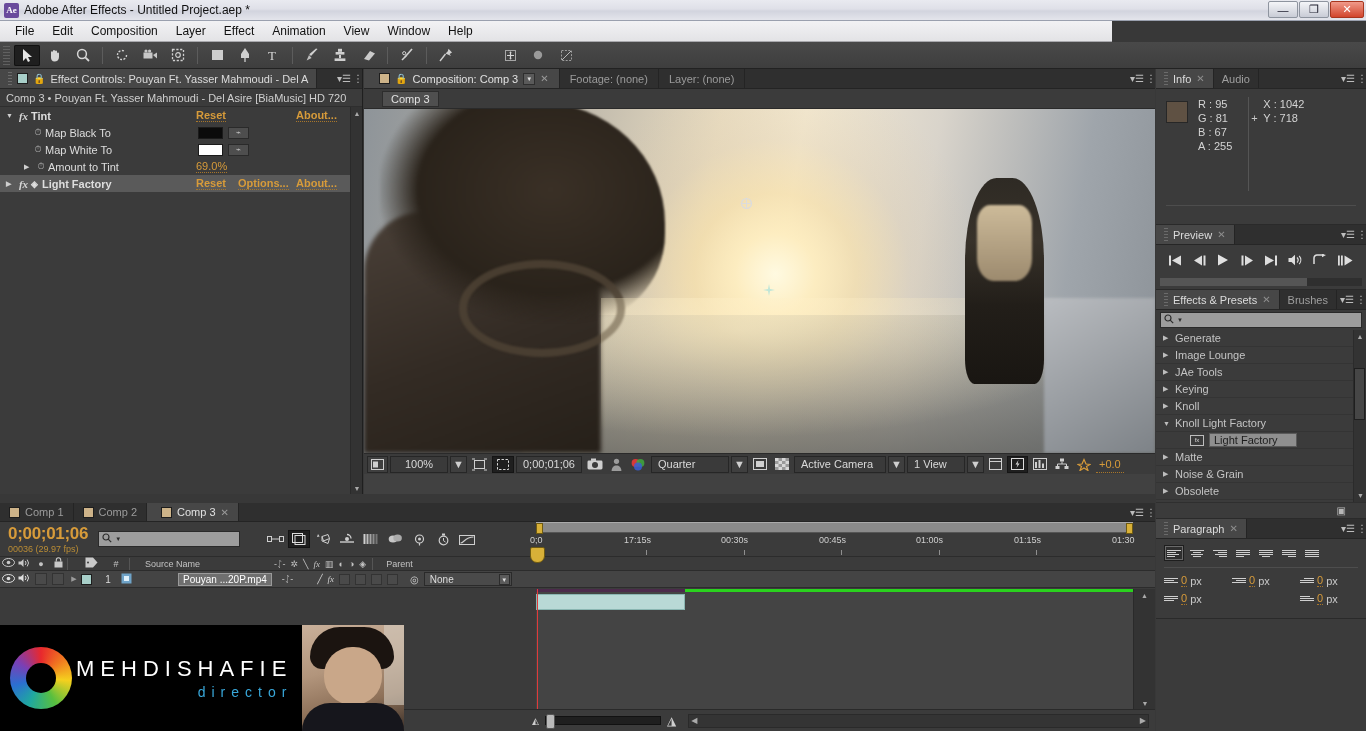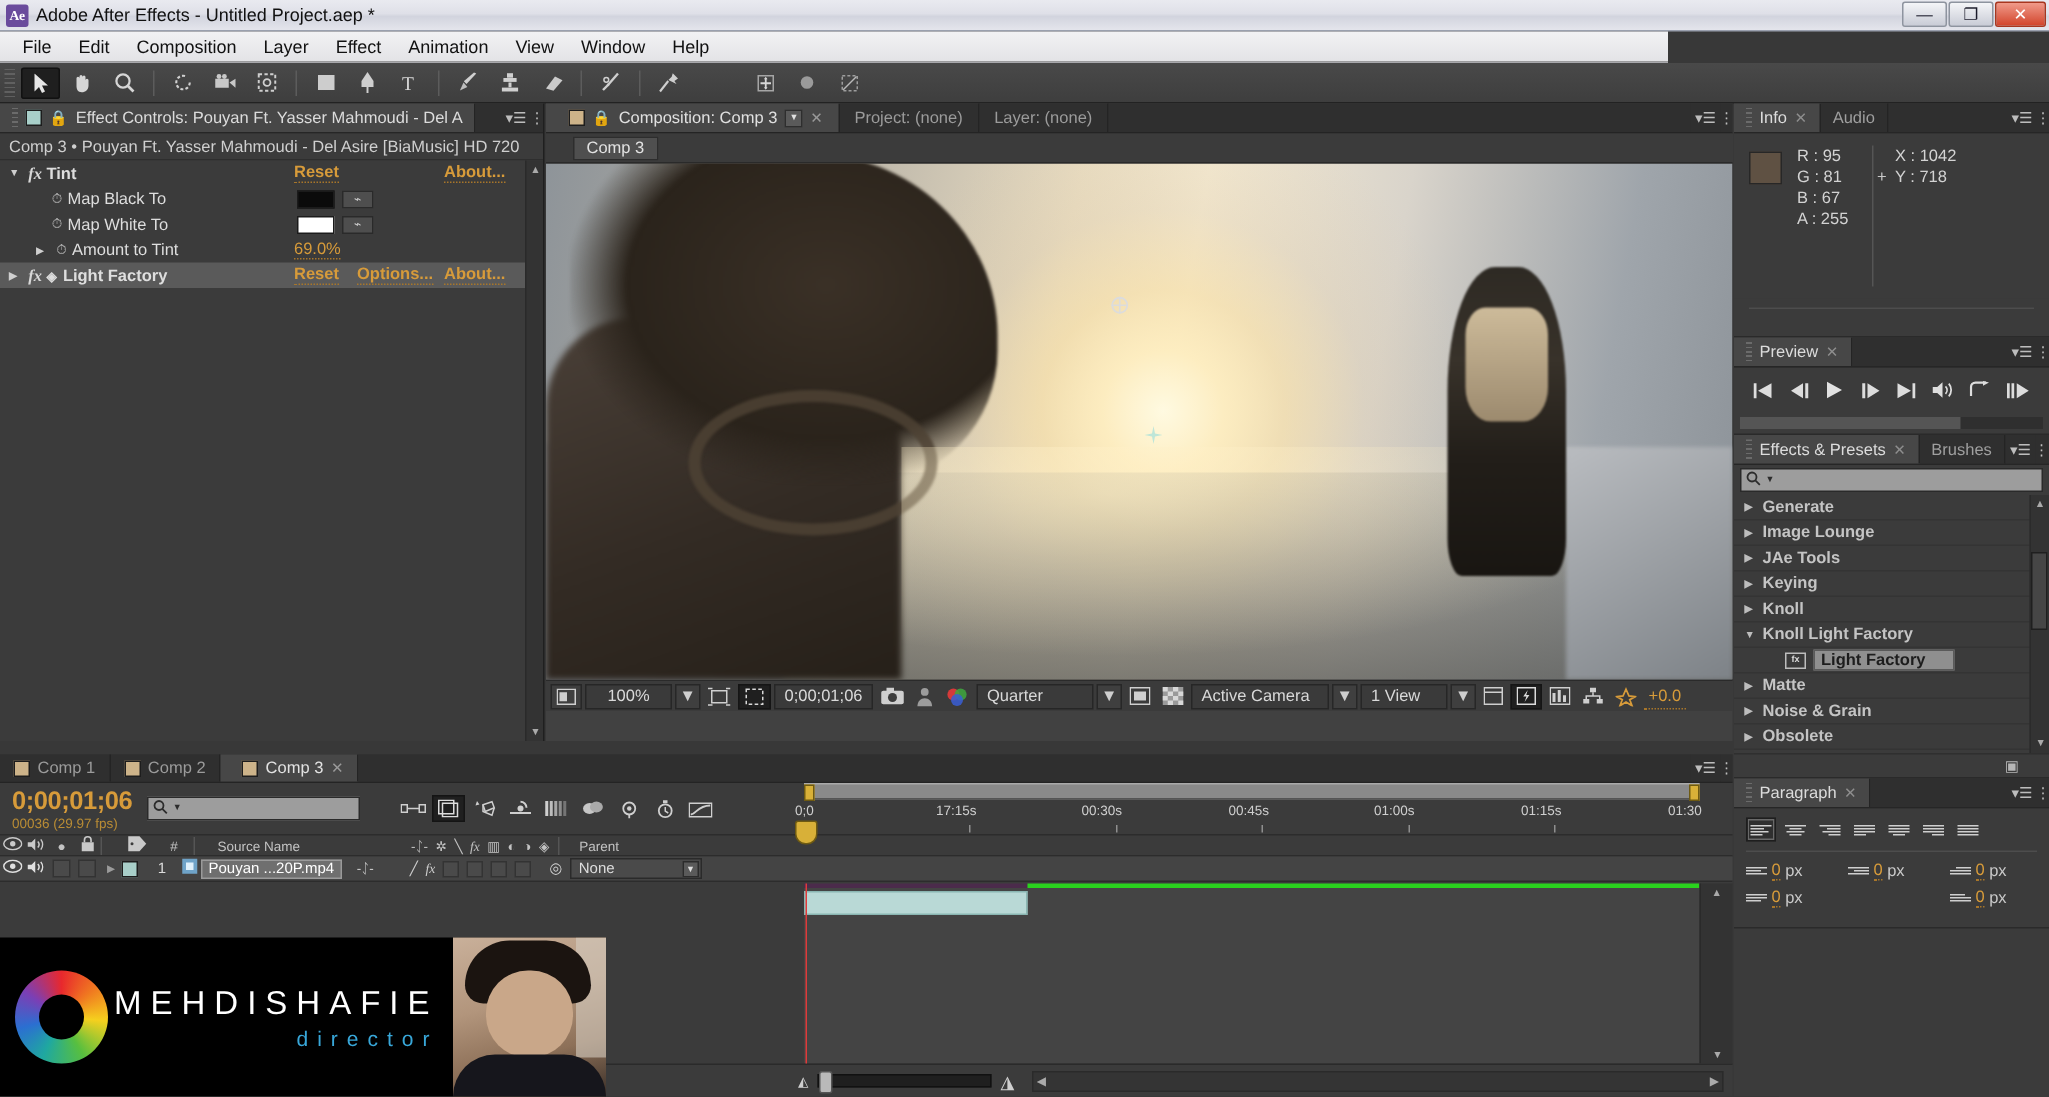--- a/index.html
+++ b/index.html
@@ -157,21 +157,21 @@
   .info-xy .plus{ position:absolute;left:2px;top:14px;color:#c9c9c9; }
   .info-hr{ border-top:1px solid #4d4d4d;margin:6px 10px 0; }
   .prev-body{ height:33px;display:flex;align-items:center;justify-content:space-around;padding:0 8px;color:#d8d8d8;font-size:12px;}
   .prev-bar{ height:8px;background:#2f2f2f;margin:0 4px 3px;position:relative; }
   .prev-bar span{ position:absolute;left:0;top:0;height:8px;width:73%;background:#555; }
   .search-row{ height:20px;display:flex;align-items:center;padding:2px 4px; }
   .search-in{ flex:1;height:16px;background:#9d9d9d;border:1px solid #2a2a2a;display:flex;align-items:center;
     gap:3px;padding-left:3px;font-size:10px;color:#2c2c2c;}
   .ep-list{ position:relative; height:172px;background:#3b3b3b;overflow:hidden; }
   .ep-row{ height:17px;display:flex;align-items:center;gap:5px;padding-left:7px;font-size:11px;color:#c4c4c4;
-    border-bottom:1px solid #343434;font-weight:bold;}
+    border-bottom:1px solid #343434;}
   .ep-row.child{ padding-left:34px; }
   .ep-row .t{ font-size:7px;color:#bdbdbd;width:7px; }
   .ep-sel{ background:#8f8f8f;color:#1d1d1d;padding:0 18px 0 4px;border:1px solid #5a5a5a; }
   .ep-icon{ width:14px;height:11px;background:#3a3a3a;border:1px solid #bdbdbd;font-size:6px;
     display:flex;align-items:center;justify-content:center;color:#ddd;}
   .ep-scroll{ position:absolute;right:0;top:0;width:13px;height:100%;background:#333;border-left:1px solid #2b2b2b;}
   .ep-thumb{ position:absolute;right:1px;top:38px;width:11px;height:52px;background:#464646;border:1px solid #1f1f1f;}
   .ep-foot{ height:16px;background:#3b3b3b;display:flex;align-items:center;justify-content:flex-end;
     padding-right:20px;border-top:1px solid #2f2f2f;}
   .para-body{ background:#3b3b3b;padding:6px 8px 8px; }
@@ -200,21 +200,21 @@
   .tc-sub{ font-size:9px;color:#b98c35; margin-left:8px; }
   .tl-search{ width:142px;height:16px;background:#9d9d9d;border:1px solid #2a2a2a;margin-left:10px;
     display:flex;align-items:center;gap:3px;padding-left:3px;font-size:10px;color:#2c2c2c; }
   .tl-ico{ width:22px;height:18px;display:flex;align-items:center;justify-content:center;
     color:#cfcfcf;font-size:12px; }
   .tl-ico.act{ background:#1f1f1f;border:1px solid #141414; }
   .colhdr{ height:14px;background:#3b3b3b;display:flex;align-items:center;font-size:9px;color:#c3c3c3;
     border-bottom:1px solid #2c2c2c; }
   .layer-row{ height:17px;background:#444;display:flex;align-items:center;font-size:10px;color:#dcdcdc;
     border-bottom:1px solid #2c2c2c; }
-  .lname{ background:#6f6f6f;border:1px solid #9a9a9a;color:#fff;padding:0 4px;font-size:10px; }
+  .lname{ background:#6f6f6f;border:1px solid #9a9a9a;color:#fff;padding:0 4px;font-size:10px;margin-left:44px; }
   .parent-sel{ width:88px;height:14px;background:#4a4a4a;border:1px solid #2a2a2a;display:flex;
     align-items:center;padding-left:5px;font-size:10px;color:#ddd;position:relative;}
   .parent-sel .ar{ position:absolute;right:1px;top:1px;width:11px;height:11px;background:#5a5a5a;
     border:1px solid #2b2b2b;display:flex;align-items:center;justify-content:center;font-size:6px;}
   .ruler{ position:absolute;left:536px;top:0;right:22px;height:100%;text-align:center; }
   .track-area{ position:absolute;left:536px;top:0;right:22px;bottom:0;background:#444; }
   .tick{ position:absolute;top:2px;font-size:9px;color:#cfcfcf; }
   .tickmark{ position:absolute;bottom:0;width:1px;height:5px;background:#8f8f8f; }
   .cti{ position:absolute;top:0;bottom:0;width:1px;background:#e03a3a;z-index:6; }
   .cti-head{ position:absolute;top:-17px;left:-7px;width:15px;height:16px;background:#d8b038;
@@ -488,21 +488,21 @@
     <div class="comp-tabs">
       <div class="ctab active">
         <span class="dotgrip"></span>
         <span class="swatch" style="background:#cdb389"></span>
         <span style="font-size:10px">🔒</span>
         <span>Composition: Comp 3</span>
         <span class="dd">▼</span>
         <span class="x" style="font-size:10px;color:#999">✕</span>
       </div>
       <div class="ctab">
-        <span>Project: (none)</span>
+        <span>Footage: (none)</span>
       </div>
       <div class="ctab">
         <span>Layer: (none)</span>
       </div>
       <div class="ptab-fill"></div>
       <div class="pmenu">▾☰</div>
       <div class="pmenu" style="width:8px">⋮</div>
     </div>
 
     <div class="subtab-bar">

